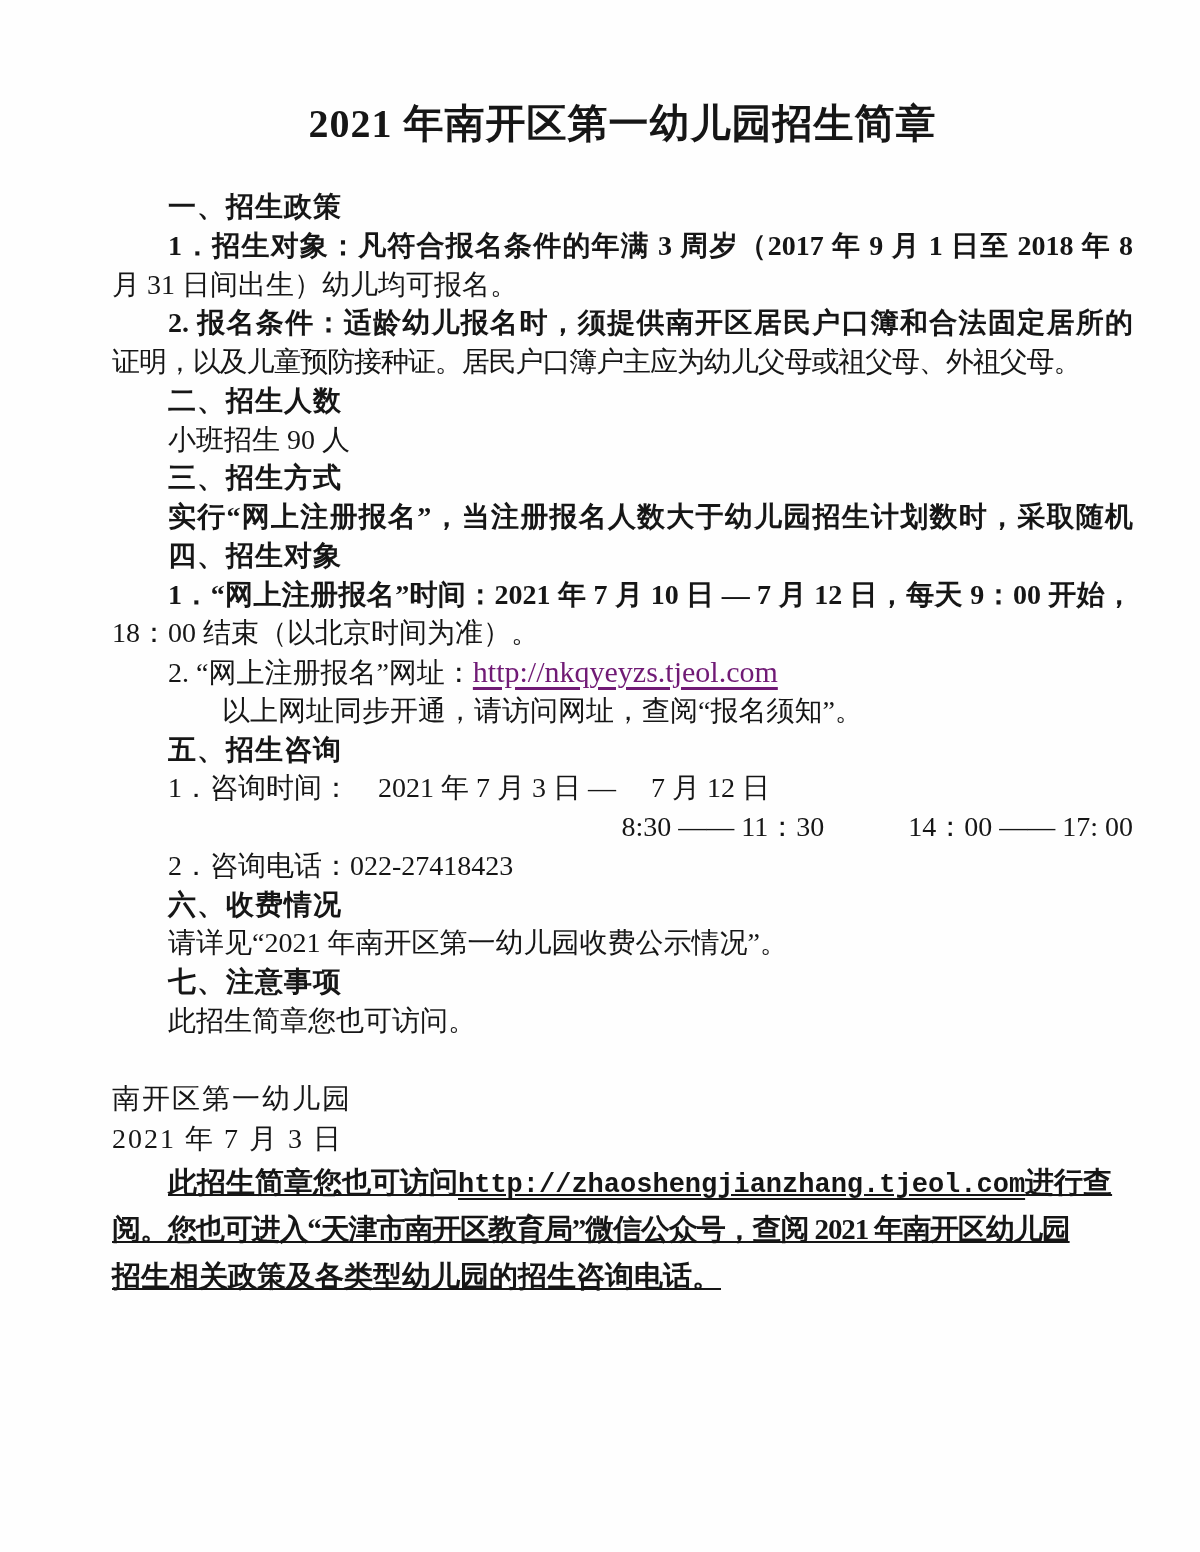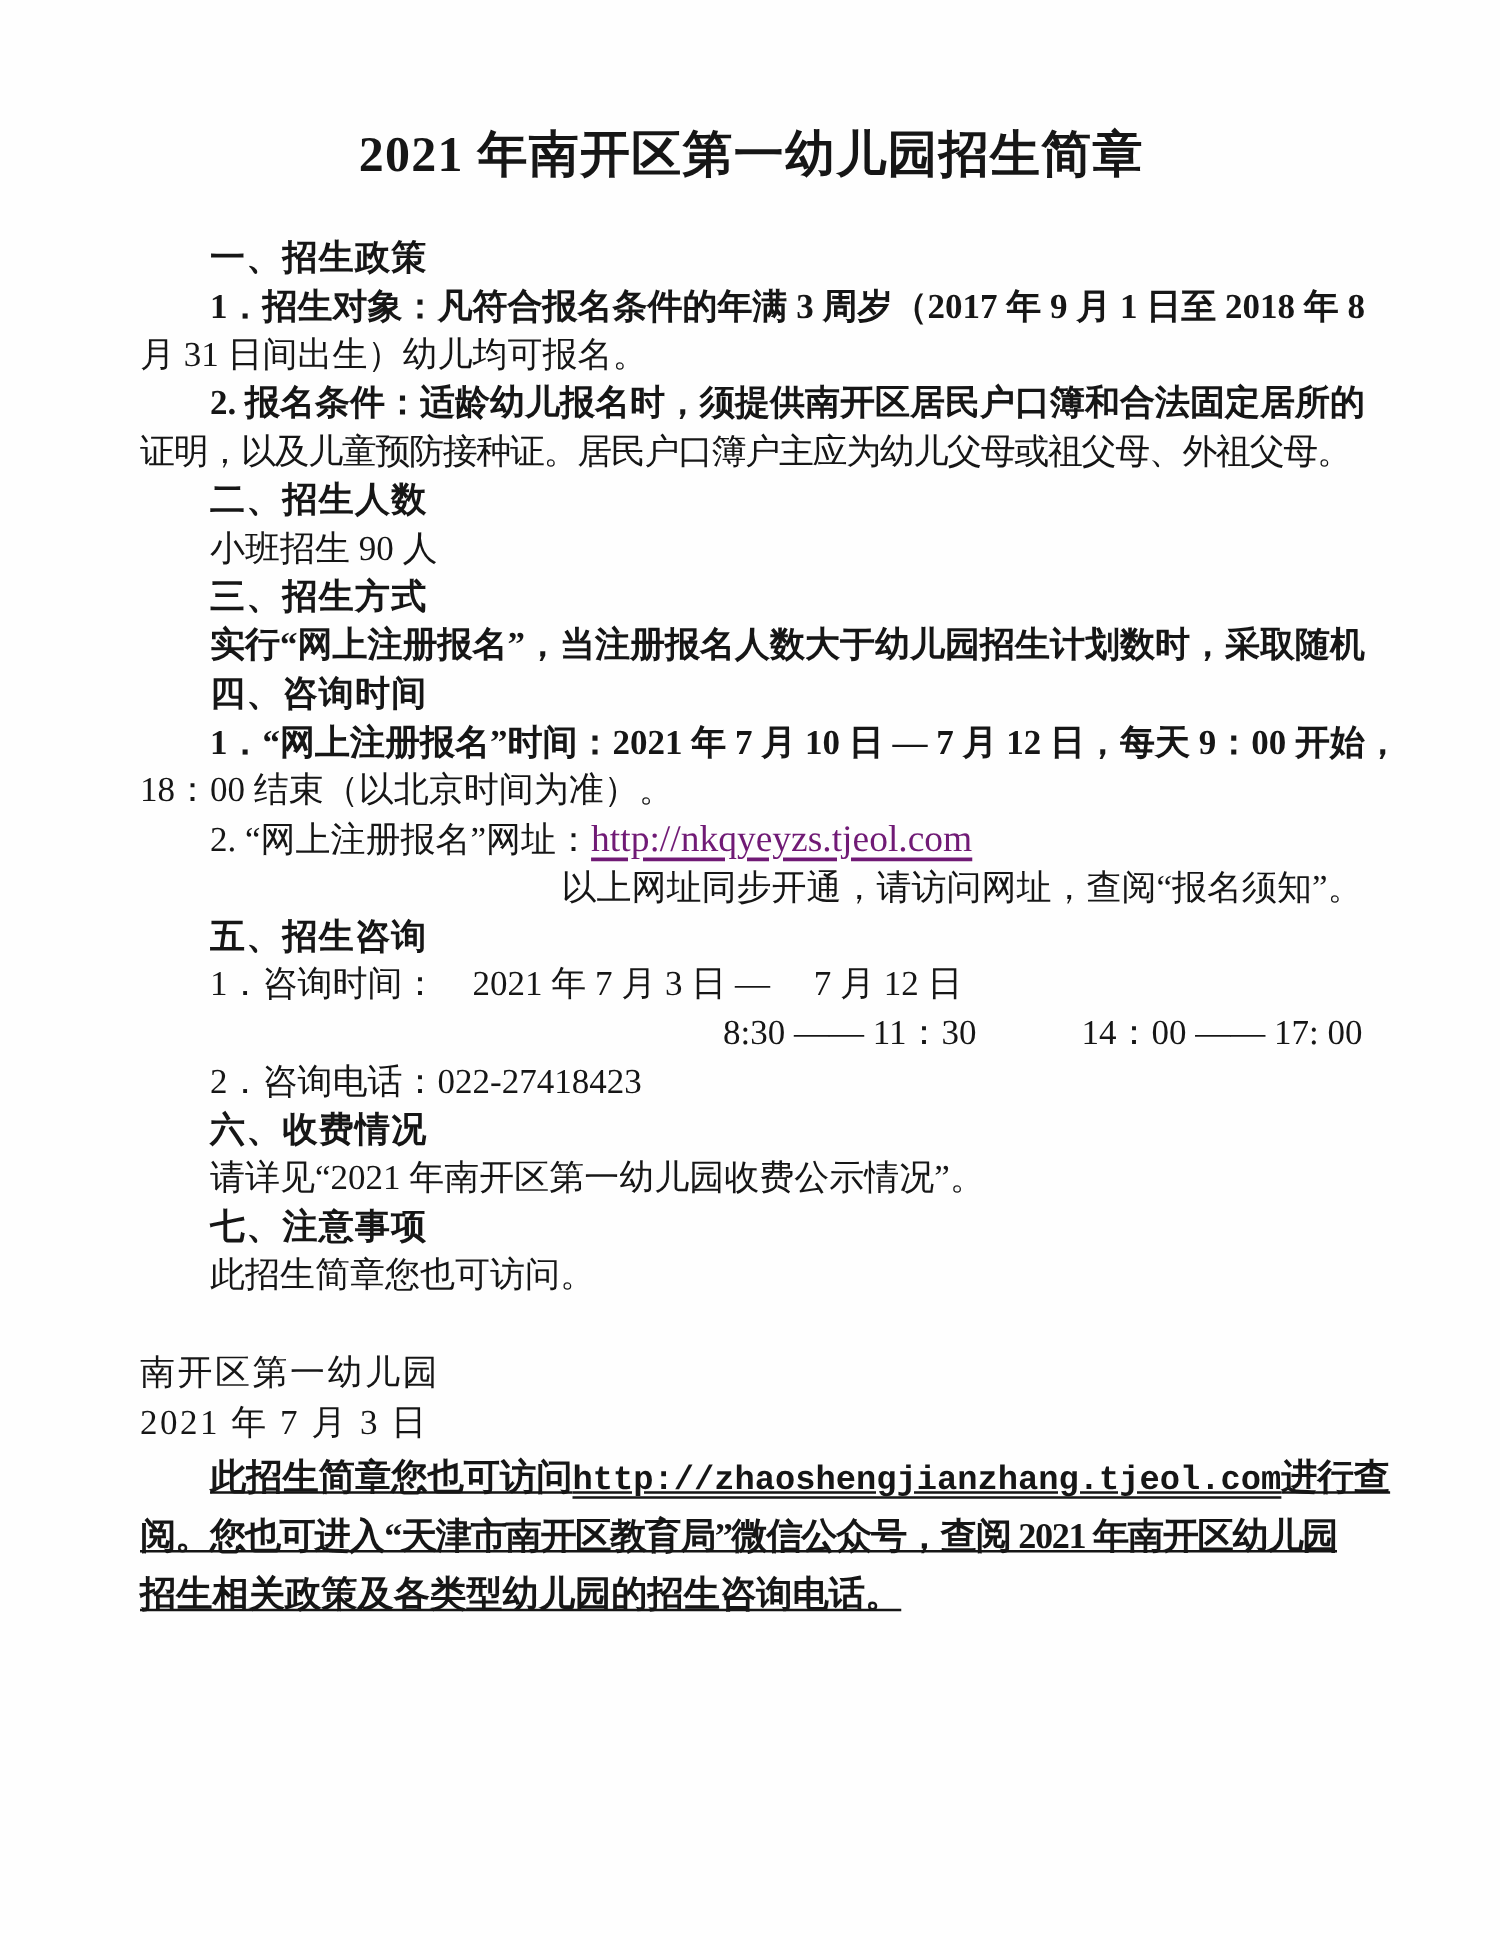--- a/index.html
+++ b/index.html
@@ -10,21 +10,21 @@
   .page {
     position: relative;
     width: 1200px;
     height: 1552px;
     background: #fefefe;
     color: #161616;
     font-family: "Liberation Serif", "DejaVu Serif", serif;
     overflow: hidden;
   }
   .content {
-    padding: 96px 110px 0 112px; 
+    padding: 96px 67px 0 112px; 
   }
   .title {
     margin: 0 0 36px 0;
     font-size: 40px;
     line-height: 56px;
     font-weight: bold;
     text-align: center;
     letter-spacing: 1px;
   }
   .line {
@@ -33,21 +33,21 @@
     height: 38.75px;
     white-space: nowrap;
     overflow: visible;
   }
   .heading {
     font-weight: bold;
     text-indent: 56px;
     letter-spacing: 1px;
   }
   .indent   { text-indent: 56px; }   
-  .indent4  { text-indent: 110px; text-align: right; }  
+  .indent4  { text-indent: 110px; }  
   .indent85 { text-indent: 238px; text-align: right; }  
   .full {
     text-align: justify;
     text-align-last: justify;
     font-weight: bold;
   }
   .tight { letter-spacing: -1.1px; }
   .spacer { height: 38.75px; }
   a.link {
     color: #701a75;
@@ -95,21 +95,21 @@
     <div class="line">月 31 日间出生）幼儿均可报名。</div>
     <div class="line indent full">2. 报名条件：适龄幼儿报名时，须提供南开区居民户口簿和合法固定居所的</div>
     <div class="line tight">证明，以及儿童预防接种证。居民户口簿户主应为幼儿父母或祖父母、外祖父母。</div>
 
     <div class="line heading">二、招生人数</div>
     <div class="line indent">小班招生 90 人</div>
 
     <div class="line heading">三、招生方式</div>
     <div class="line indent full">实行“网上注册报名”，当注册报名人数大于幼儿园招生计划数时，采取随机</div>
 
-    <div class="line heading">四、咨询时间</div>
+    <div class="line heading">四、招生对象</div>
     <div class="line indent full">1．“网上注册报名”时间：2021 年 7 月 10 日 — 7 月 12 日，每天 9：00 开始，</div>
     <div class="line">18：00 结束（以北京时间为准）。</div>
     <div class="line indent">
       <span>2. “网上注册报名”网址：</span><a class="link">http://nkqyeyzs.tjeol.com</a>
     </div>
     <div class="line indent4">以上网址同步开通，请访问网址，查阅“报名须知”。</div>
 
     <div class="line heading">五、招生咨询</div>
     <div class="line indent">1．咨询时间：　2021 年 7 月 3 日 — 　7 月 12 日</div>
     <div class="line indent85">8:30 —— 11：30　　　14：00 —— 17: 00</div>

